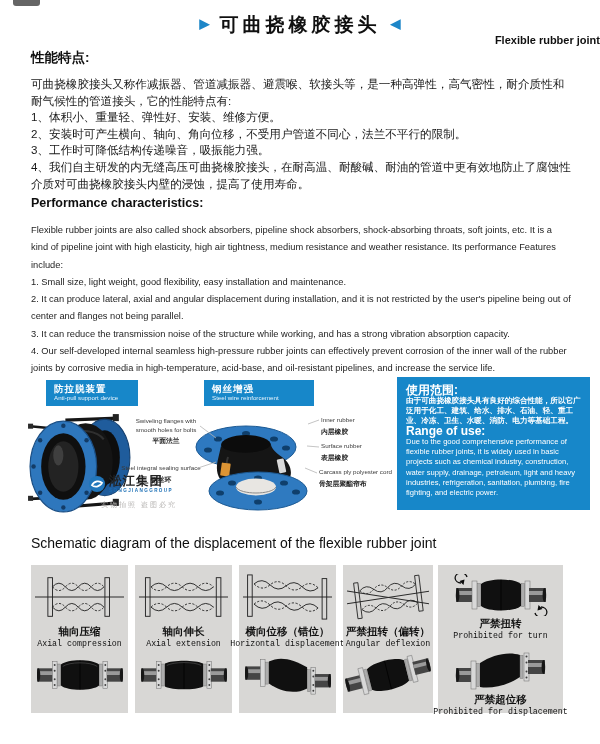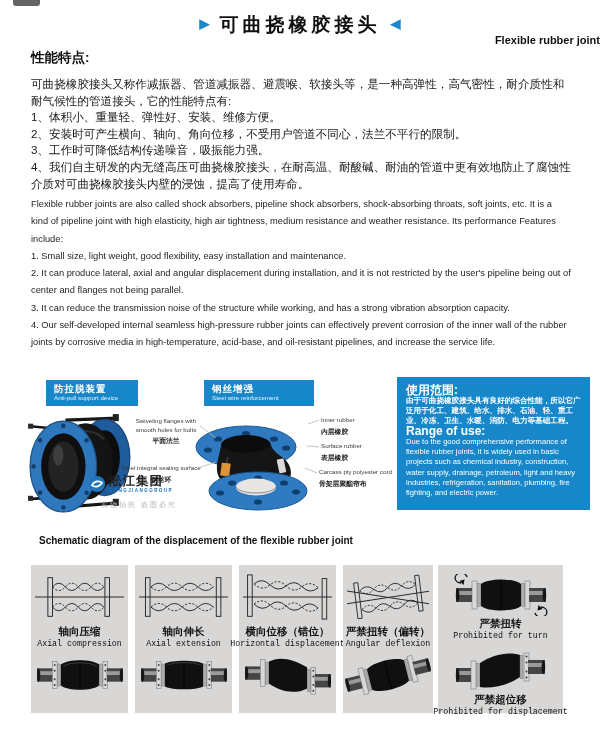--- a/index.html
+++ b/index.html
@@ -48,21 +48,21 @@
   .usage-box{position:absolute;left:397px;top:5px;width:193px;height:133px;background:#1787c9;color:#fff;
              padding:8px 9px;box-sizing:border-box;overflow:hidden;}
   .ub-heading{font-size:12px;font-weight:bold;line-height:10.5px;}
   .ub-cn{font-size:7.6px;line-height:10.3px;font-weight:600;}
   .ub-en{font-size:7.6px;line-height:10.3px;}
 
   .pointer-lines{position:absolute;left:0;top:0;width:600px;height:160px;pointer-events:none;}
 
   .schematic-title{position:absolute;left:31px;top:535px;display:flex;align-items:baseline;color:#0f0f0f;white-space:nowrap;}
   .st-cn{font-size:12.5px;font-weight:bold;letter-spacing:.5px;}
-  .st-en{font-size:10px;font-weight:bold;margin-left:8px;}
+  .st-en{font-size:14px;font-weight:normal;}
 
   .panel{position:absolute;top:565px;height:148px;background:#d8d7d5;}
   .panel-1{left:31px;width:97px;}
   .panel-2{left:135px;width:97px;}
   .panel-3{left:239px;width:97px;}
   .panel-4{left:343px;width:90px;}
   .panel-5{left:438px;width:125px;}
   .lineart{display:block;margin:6px auto 0;width:92%;height:52px;}
   .plabel-cn{display:flex;justify-content:center;font-size:10.5px;font-weight:bold;color:#111;
              line-height:13px;margin-top:2px;}
@@ -88,20 +88,21 @@
   <div class="cn-block">
     <h2 class="cn-heading">性能特点:</h2>
     <p class="cn-text">可曲挠橡胶接头又称作减振器、管道减振器、避震喉、软接头等，是一种高弹性，高气密性，耐介质性和耐气候性的管道接头，它的性能特点有:</p>
     <p class="cn-text">1、体积小、重量轻、弹性好、安装、维修方便。</p>
     <p class="cn-text">2、安装时可产生横向、轴向、角向位移，不受用户管道不同心，法兰不平行的限制。</p>
     <p class="cn-text">3、工作时可降低结构传递噪音，吸振能力强。</p>
     <p class="cn-text">4、我们自主研发的内无缝高压可曲挠橡胶接头，在耐高温、耐酸碱、耐油的管道中更有效地防止了腐蚀性介质对可曲挠橡胶接头内壁的浸蚀，提高了使用寿命。</p>
   </div>
 
   <div class="en-block">
+    <h2 class="en-heading">Performance characteristics:</h2>
     <p class="en-text">Flexible rubber joints are also called shock absorbers, pipeline shock absorbers, shock-absorbing throats, soft joints, etc. It is a kind of pipeline joint with high elasticity, high air tightness, medium resistance and weather resistance. Its performance Features include:</p>
     <p class="en-text">1. Small size, light weight, good flexibility, easy installation and maintenance.</p>
     <p class="en-text">2. It can produce lateral, axial and angular displacement during installation, and it is not restricted by the user's pipeline being out of center and flanges not being parallel.</p>
     <p class="en-text">3. It can reduce the transmission noise of the structure while working, and has a strong vibration absorption capacity.</p>
     <p class="en-text">4. Our self-developed internal seamless high-pressure rubber joints can effectively prevent corrosion of the inner wall of the rubber joints by corrosive media in high-temperature, acid-base, and oil-resistant pipelines, and increase the service life.</p>
   </div>
 
   <div class="gallery">
 
     <div class="badge badge-left">

